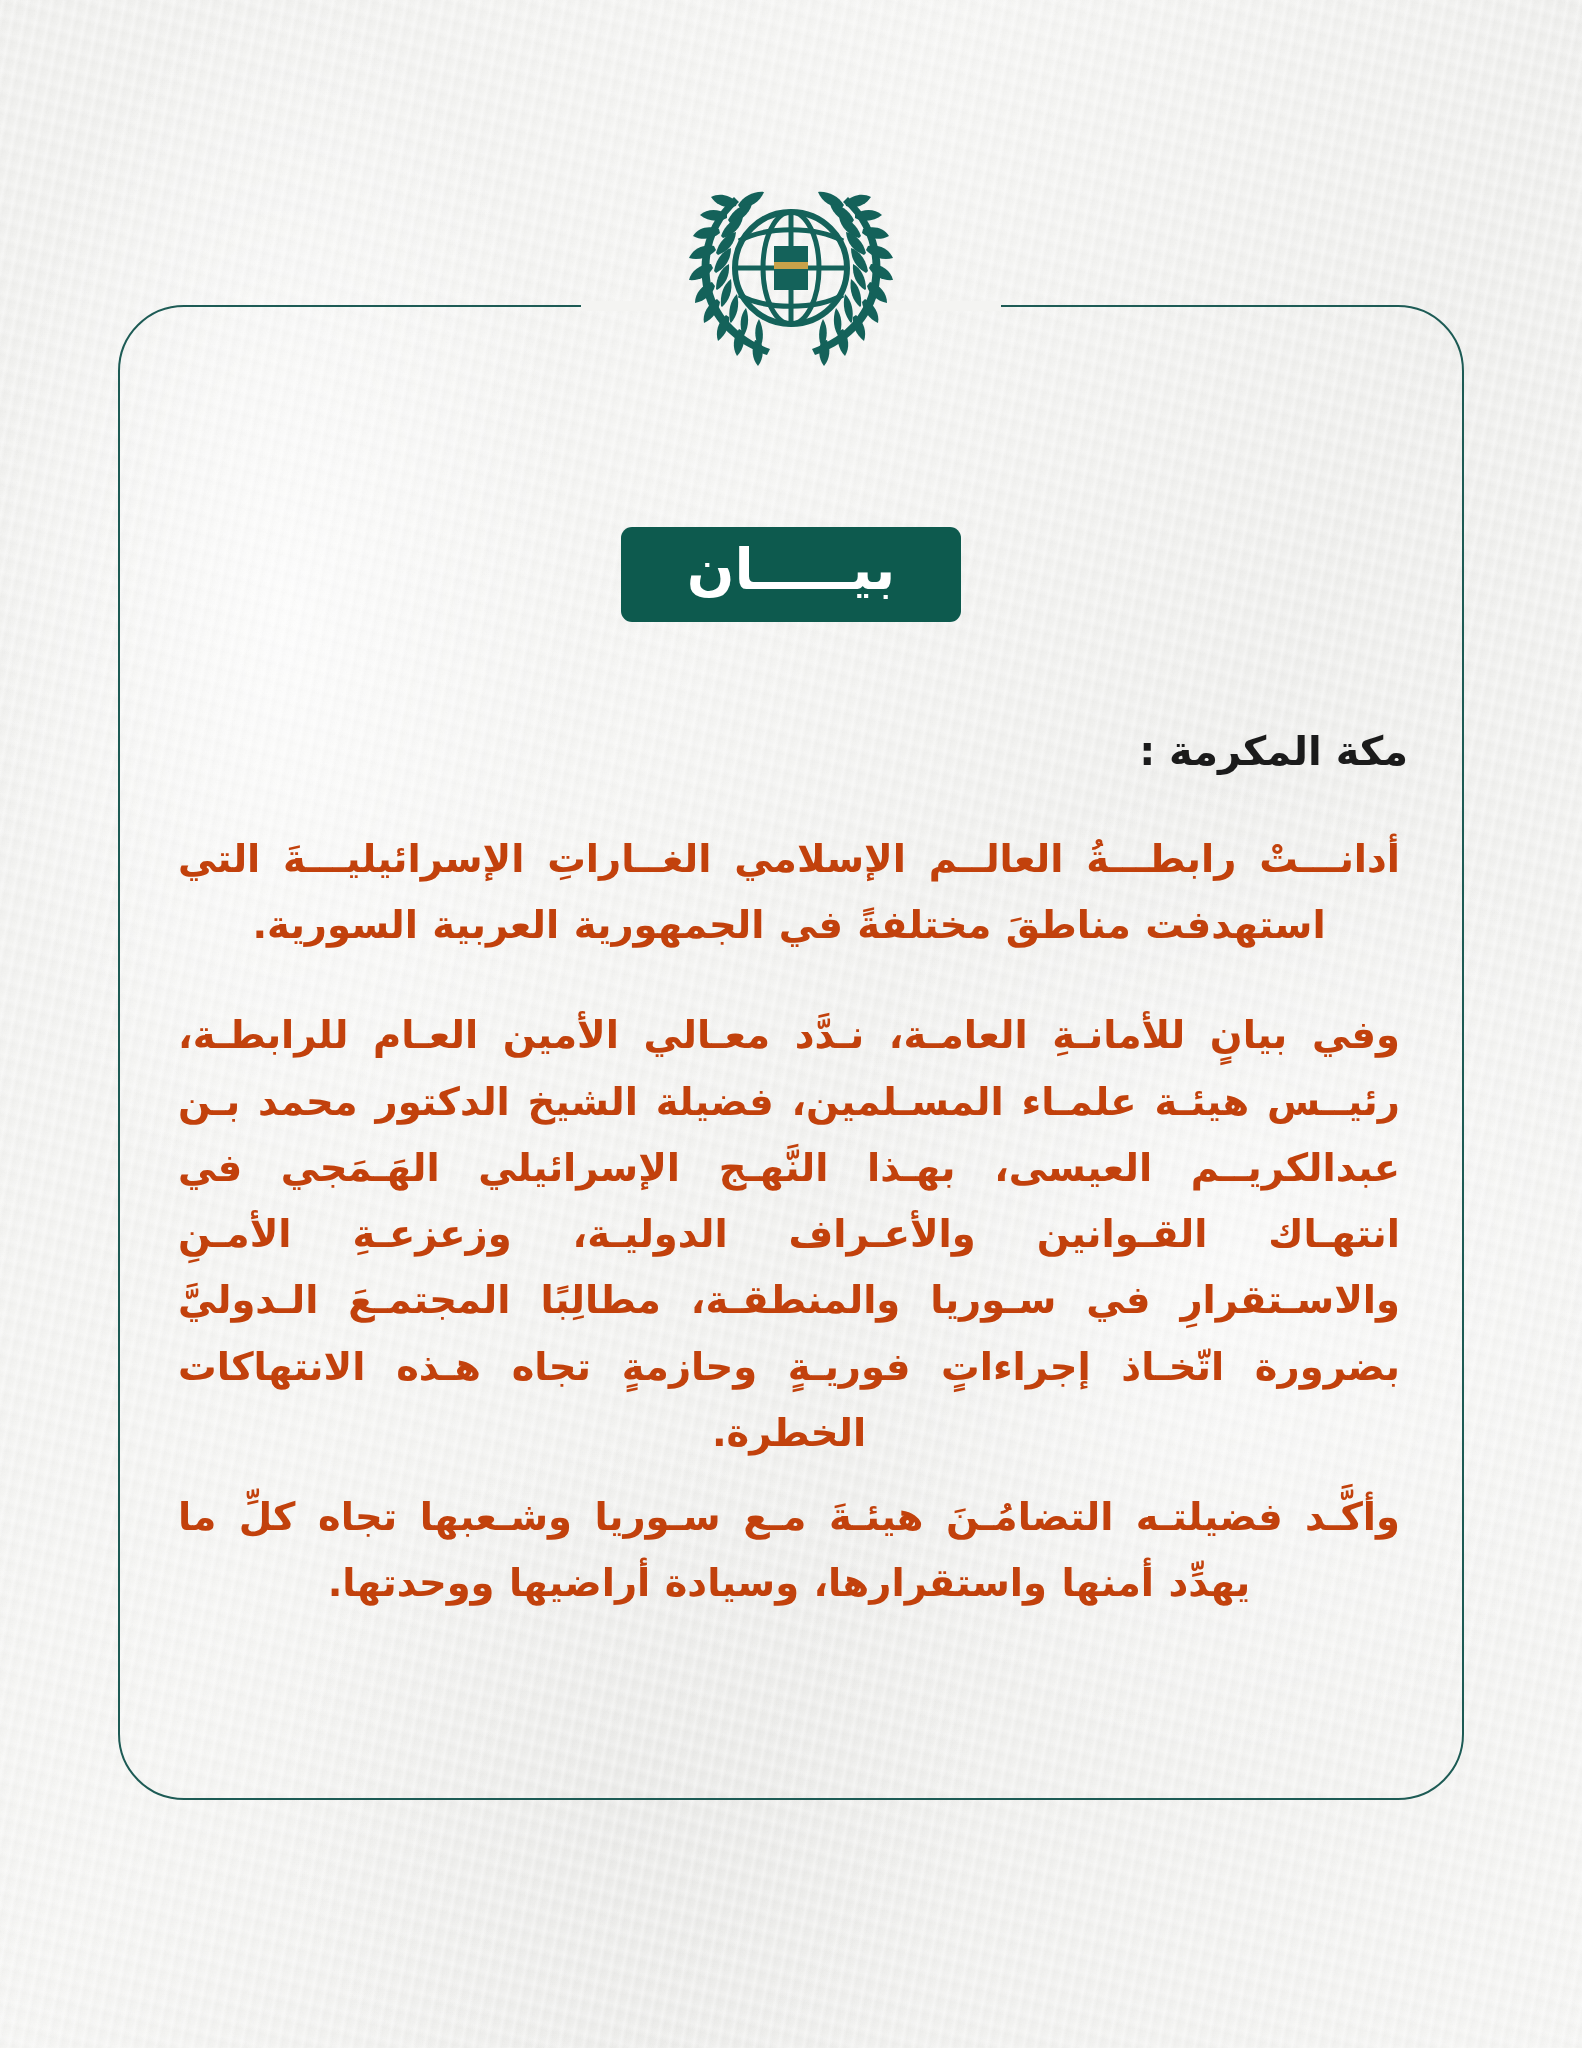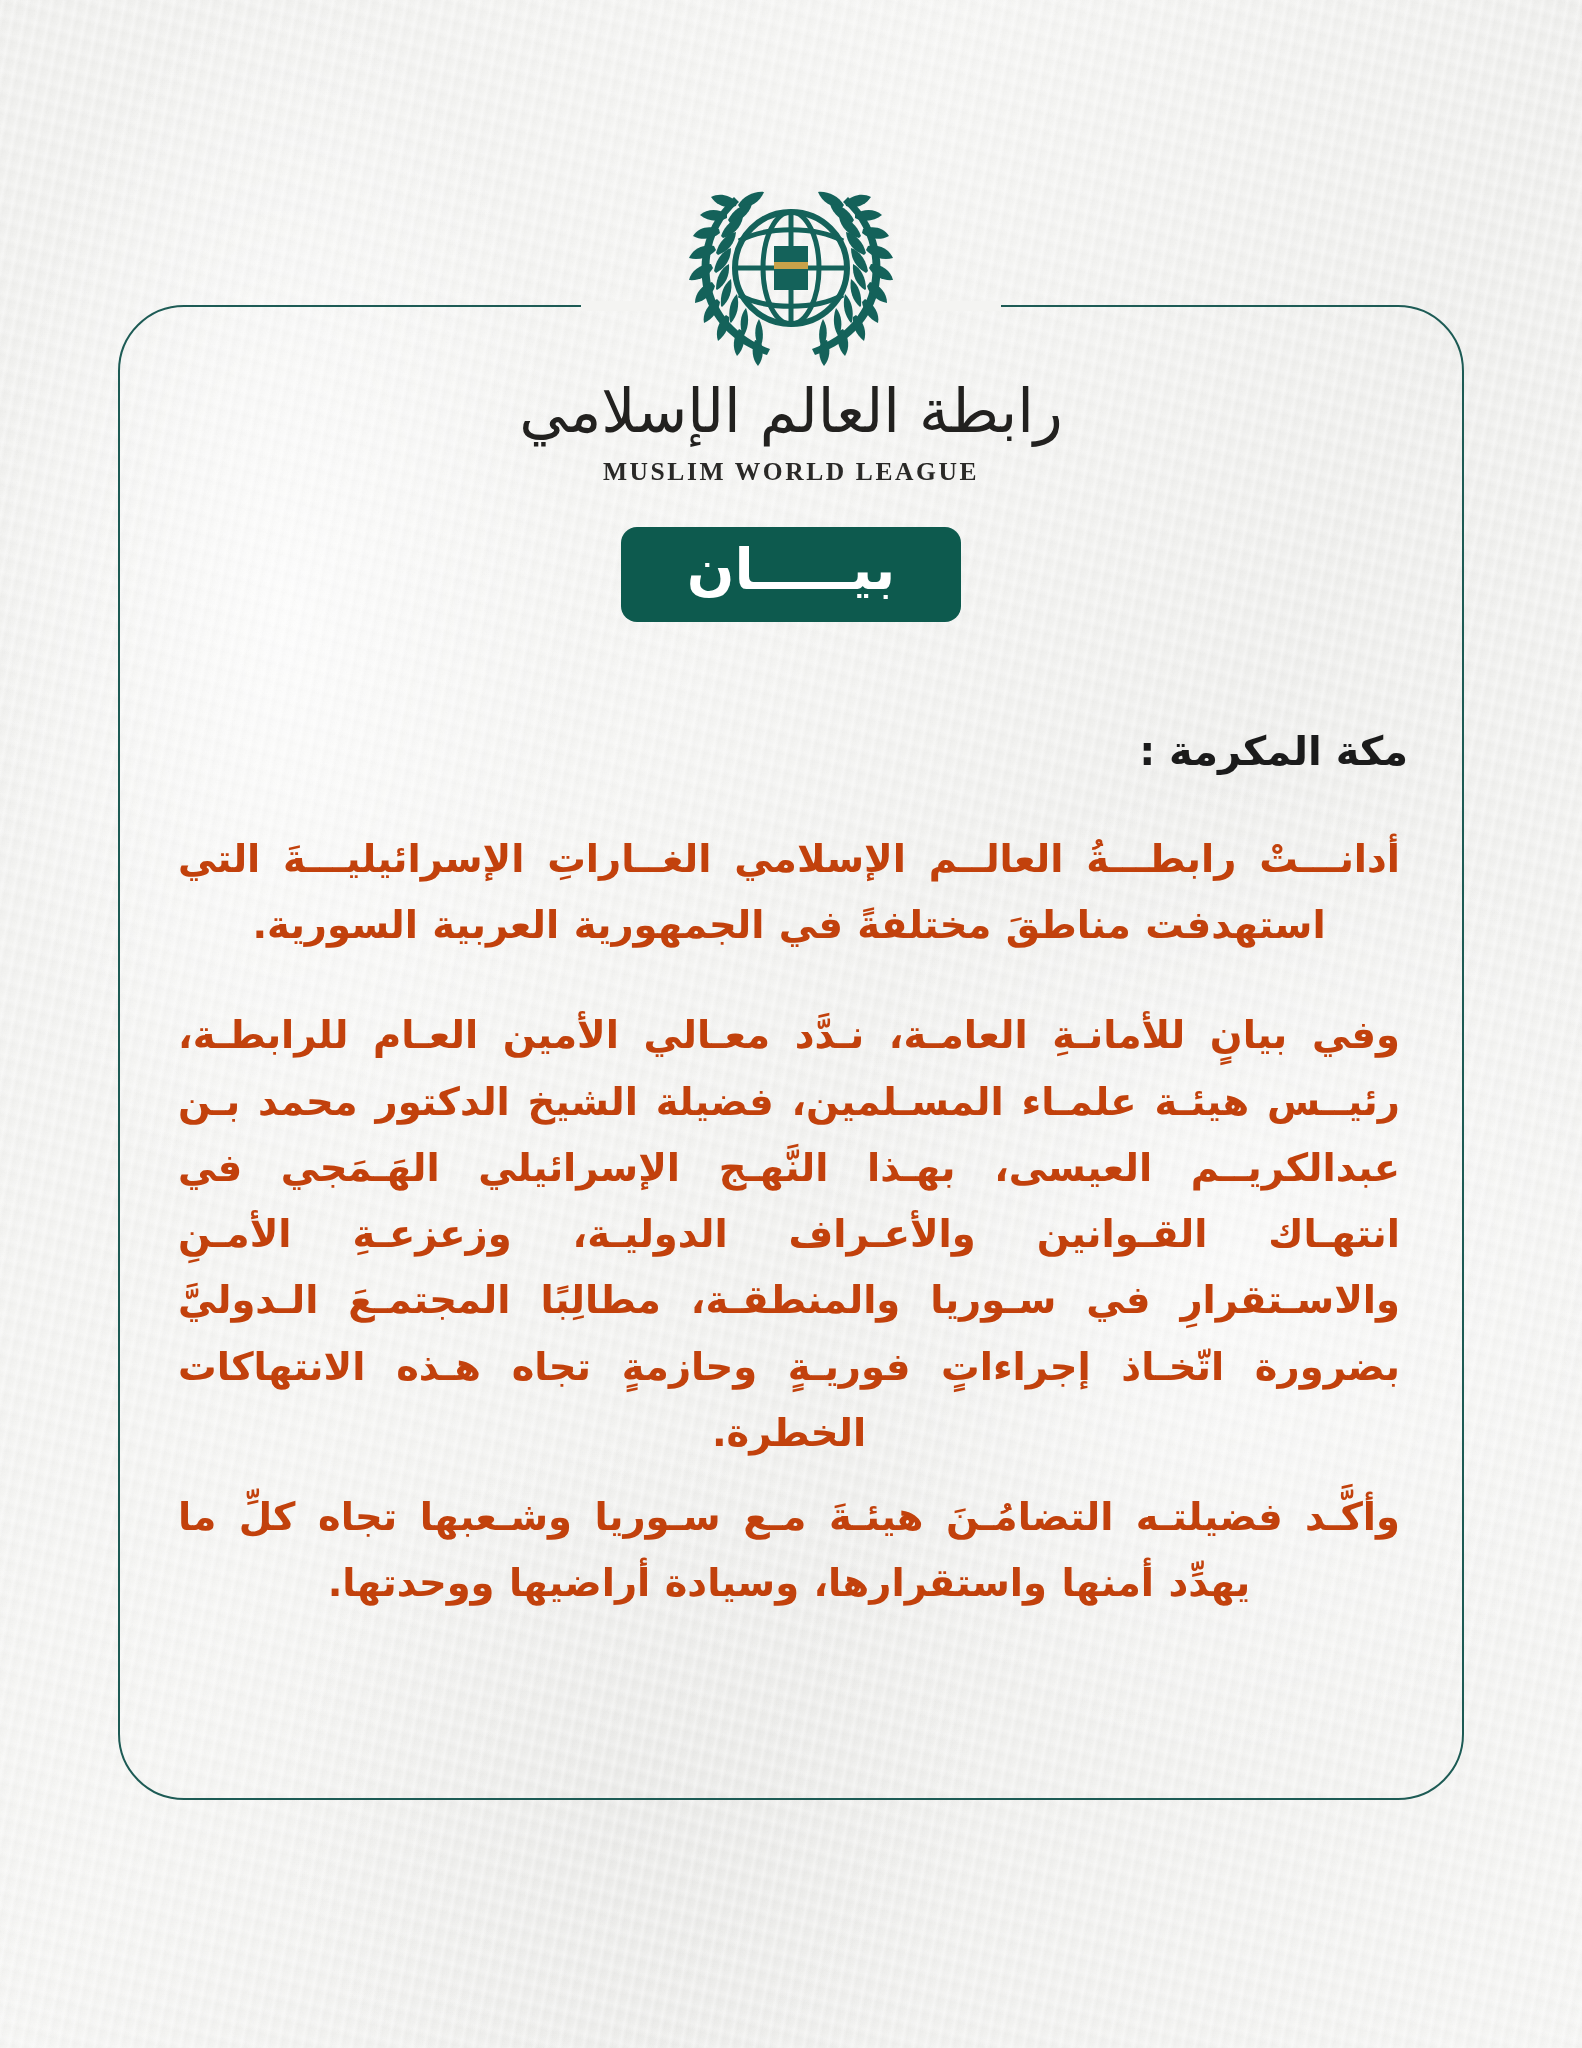--- a/index.html
+++ b/index.html
@@ -112,21 +112,21 @@
 
   
   .badge {
     position: absolute;
     left: 50%;
     top: 527px;
     transform: translateX(-50%);
     min-width: 340px;
     padding: 14px 58px 22px;
     background: #0d5a4e;
-    border-radius: 16px;
+    border-radius: 11px;
     text-align: center;
     box-sizing: border-box;
   }
   .badge-label {
     font-family: "DejaVu Sans", "Liberation Sans", sans-serif;
     font-size: 56px;
     font-weight: 700;
     color: #ffffff;
     direction: rtl;
     line-height: 1.05;
@@ -240,24 +240,20 @@
         <line x1="0" y1="-56" x2="0" y2="56" stroke="#14625a" stroke-width="5"></line>
 
         <g>
           <rect x="-17" y="-22" width="34" height="44" fill="#14625a"></rect>
           <rect x="-17" y="-6" width="34" height="7" fill="#c8a24a"></rect>
         </g>
       </g>
     </svg>
   </div>
 
-  <div class="wordmark">
-    <div class="wordmark-ar">رابطة العالم الإسلامي</div>
-    <div class="wordmark-en">MUSLIM WORLD LEAGUE</div>
-  </div>
 
   <div class="badge">
     <div class="badge-label">بيـــــان</div>
   </div>
 
   <div class="body-area">
     <div class="dateline">مكة المكرمة :</div>
     <p class="para">أدانـــتْ رابطـــةُ العالــم الإسلامي الغــاراتِ الإسرائيليـــةَ التي استهدفت مناطقَ مختلفةً في الجمهورية العربية السورية.</p>
     <p class="para tight">وفي بيانٍ للأمانـةِ العامـة، نـدَّد معـالي الأمين العـام للرابطـة، رئيــس هيئـة علمـاء المسـلمين، فضيلة الشيخ الدكتور محمد بـن عبدالكريــم العيسى، بهـذا النَّهـج الإسرائيلي الهَـمَجي في انتهـاك القـوانين والأعـراف الدوليـة، وزعزعـةِ الأمـنِ والاسـتقرارِ في سـوريا والمنطقـة، مطالِبًا المجتمـعَ الـدوليَّ بضرورة اتّخـاذ إجراءاتٍ فوريـةٍ وحازمةٍ تجاه هـذه الانتهاكات الخطرة.</p>
     <p class="para last">وأكَّـد فضيلتـه التضامُـنَ هيئـةَ مـع سـوريا وشـعبها تجاه كلِّ ما يهدِّد أمنها واستقرارها، وسيادة أراضيها ووحدتها.</p>

